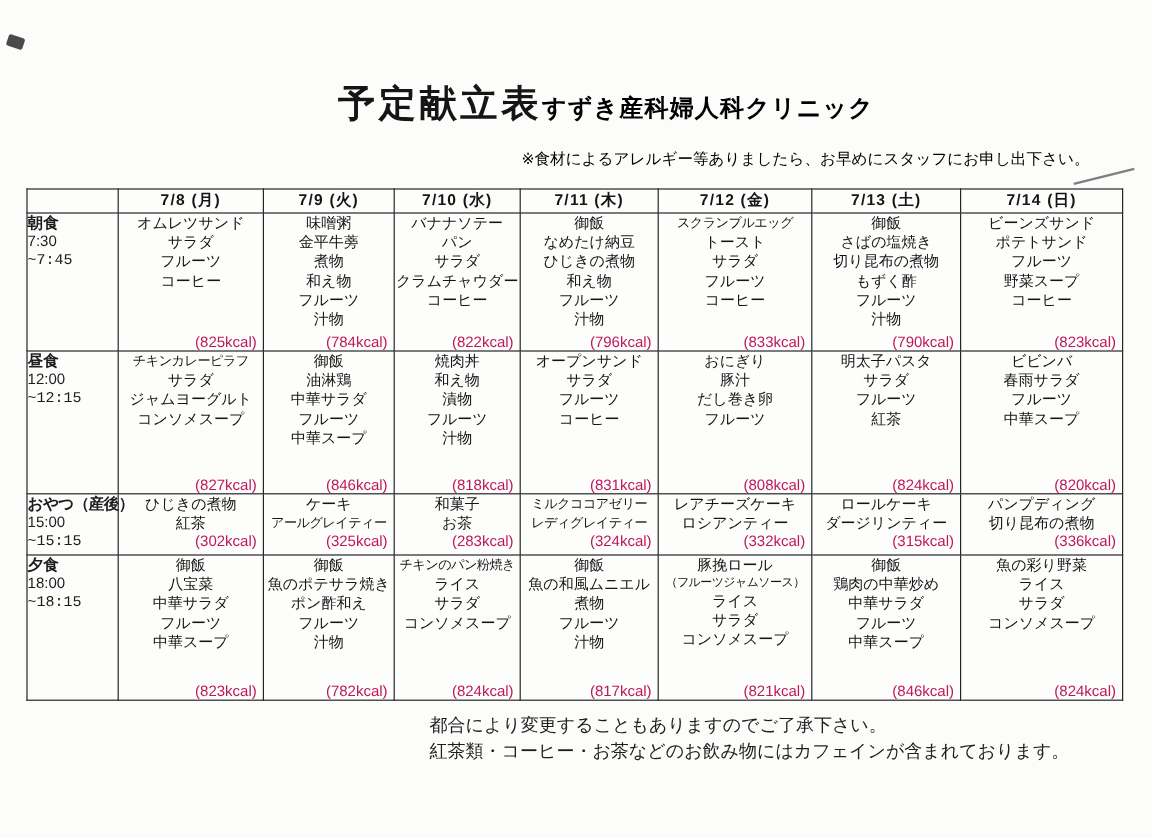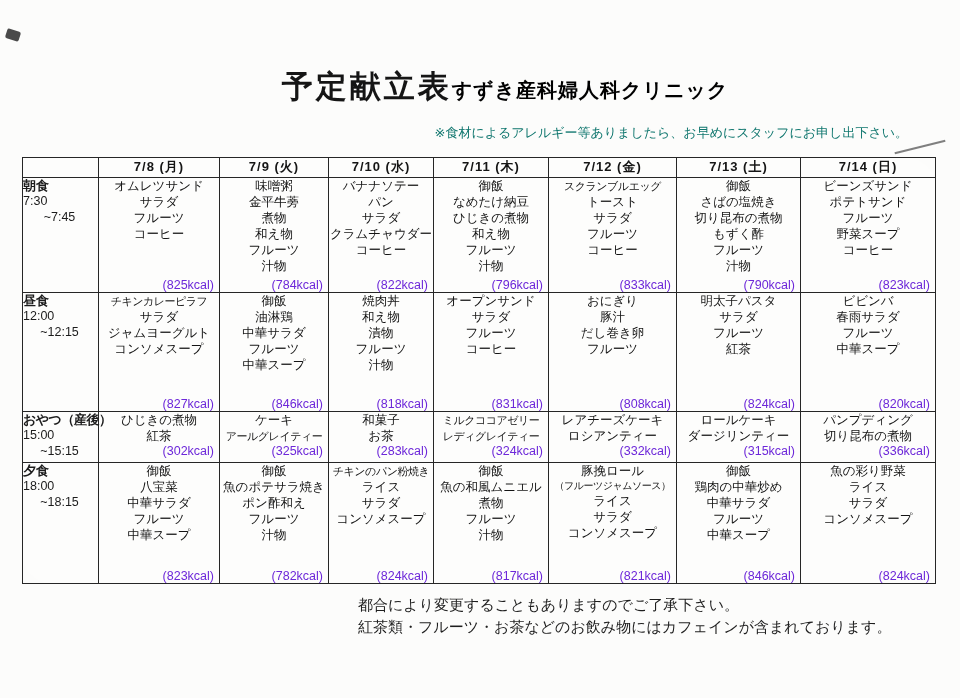--- a/index.html
+++ b/index.html
@@ -30,21 +30,21 @@
     padding-left:50px;
   }
   .main-title{
     margin:0;font-size:31px;font-weight:bold;letter-spacing:3px;color:#151515;
   }
   .clinic-name{
     font-size:20px;font-weight:bold;letter-spacing:1px;color:#000000;
   }
   .allergy-note{
     margin-top:16px;text-align:right;padding-right:52px;
-    font-size:13px;font-weight:500;color:#0f766e;
+    font-size:13px;font-weight:500;color:#000000;
   }
 
   
   table.menu{
     border-collapse:collapse;table-layout:fixed;
     margin:15px 0 0 22px;width:913px;
     background:#fdfdfc;
     border-radius:32px;
   }
   table.menu th,table.menu td{
@@ -52,37 +52,37 @@
   }
   th.day-th{
     height:19px;font-size:13px;font-weight:bold;text-align:center;
     letter-spacing:1px;color:#151515;
   }
   th.corner{background:#fdfdfc;}
   td.meal-label{padding:2px 3px;font-size:13px;line-height:1.25;}
   td.meal-label .mname{font-weight:bold;white-space:nowrap;}
   td.meal-label .mname.small{font-size:13px;letter-spacing:-0.5px;}
   td.meal-label .tstart{font-size:12.5px;}
-  td.meal-label .tend{font-size:12.5px;text-align:center;padding-right:2px;}
+  td.meal-label .tend{font-size:12.5px;text-align:left;padding-right:2px;font-family:Liberation Mono, monospace;}
 
   td.menu-cell{padding:1px 2px;}
   .cell{display:flex;flex-direction:column;}
   tr.meal-0 .cell{height:114px;}
   tr.meal-1 .cell{height:118px;}
   tr.meal-2 .cell{height:50px;}
   tr.meal-3 .cell{height:120px;}
   .menu-item{
     text-align:center;font-size:12.5px;line-height:16px;
     white-space:nowrap;color:#141414;
   }
   .menu-item.tight{font-size:11px;letter-spacing:-0.5px;}
   .menu-item.sub{font-size:10px;letter-spacing:-0.5px;line-height:14px;}
   .kcal{
     margin-top:auto;text-align:right;padding-right:5px;
-    font-size:12.5px;letter-spacing:0;color:#6d28d9;white-space:nowrap;
+    font-size:12.5px;letter-spacing:0;color:#be185d;white-space:nowrap;
   }
   tr.meal-2 .kcal{margin-top:0;}
 
   
   .footer-notes{margin:10px 0 0 358px;}
   .foot-line{font-size:15px;line-height:1.45;color:#1e1e1e;font-weight:500;}
 </style>
 </head>
 <body>
 
@@ -401,15 +401,15 @@
               <div class="menu-item">コンソメスープ</div>
               <div class="kcal">(824kcal)</div>
             </div>
           </td>
         </tr>
       </tbody>
   </table>
 
   <div class="footer-notes" id="footer-notes">
       <div class="foot-line">都合により変更することもありますのでご了承下さい。</div>
-      <div class="foot-line">紅茶類・フルーツ・お茶などのお飲み物にはカフェインが含まれております。</div>
+      <div class="foot-line">紅茶類・コーヒー・お茶などのお飲み物にはカフェインが含まれております。</div>
     </div>
 </div>
 
 </body></html>

